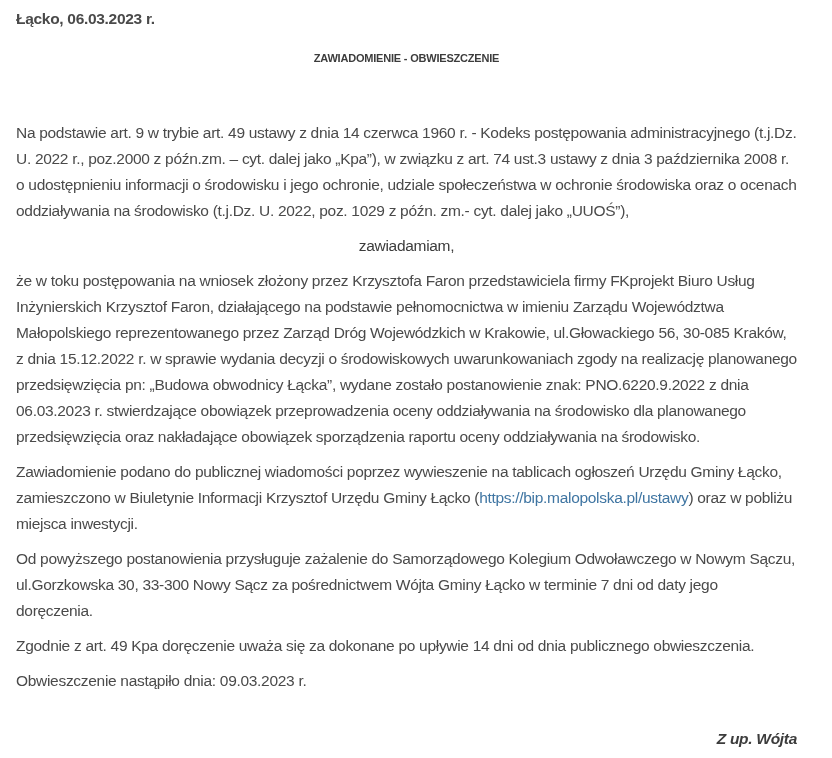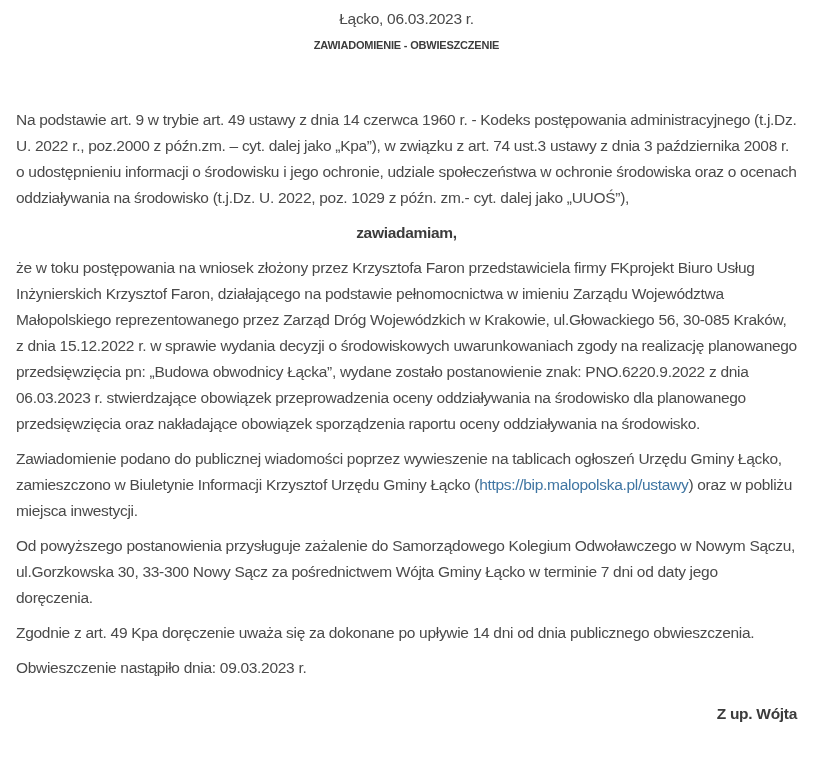--- a/index.html
+++ b/index.html
@@ -18,47 +18,49 @@
     color: #4a4a4a;
   }
   .page {
     box-sizing: border-box;
     width: 832px;
     height: 758px;
     padding: 6px 35px 0 16px;
     background: #ffffff;
   }
   .date-line {
-    text-align: center;
-    margin: 0 0 0 0;
+    text-align: left;
+    margin: 0 0 13px 0;
+    font-weight: bold;
   }
   .doc-title {
     font-size: 11px;
     font-weight: bold;
     color: #3c3c3c;
     text-align: center;
     margin: 0 0 49px 0;
     letter-spacing: -0.2px;
   }
   p {
     margin: 4px 0 9px 0;
   }
   .center-bold {
     text-align: center;
-    font-weight: bold;
+    font-weight: normal;
     color: #3c3c3c;
   }
   a.doc-link {
     color: #3f75a2;
     text-decoration: none;
     cursor: pointer;
   }
   .signature-block {
-    margin-top: 20px;
+    margin-top: 32px;
     text-align: right;
+    font-style: italic;
   }
   .sig-line {
     margin: 0 0 8px 0;
   }
   .sig-authority {
     font-weight: bold;
     color: #3c3c3c;
   }
 </style>
 </head>

